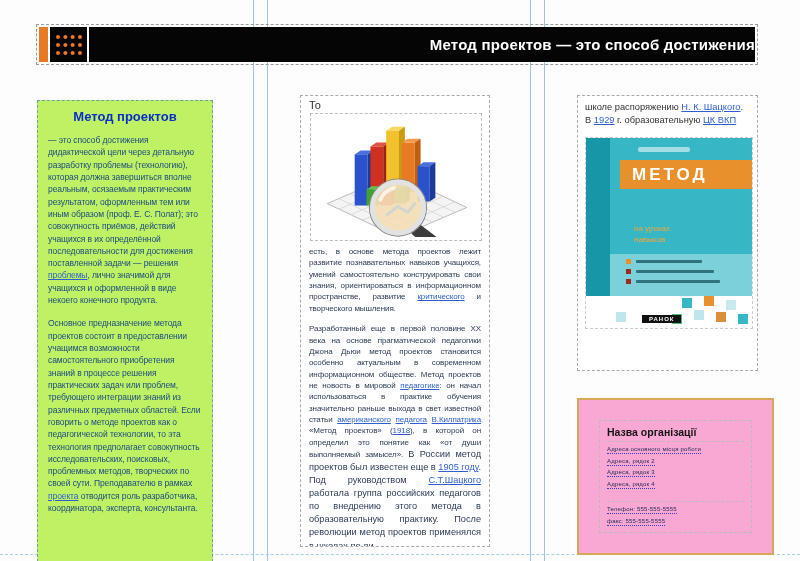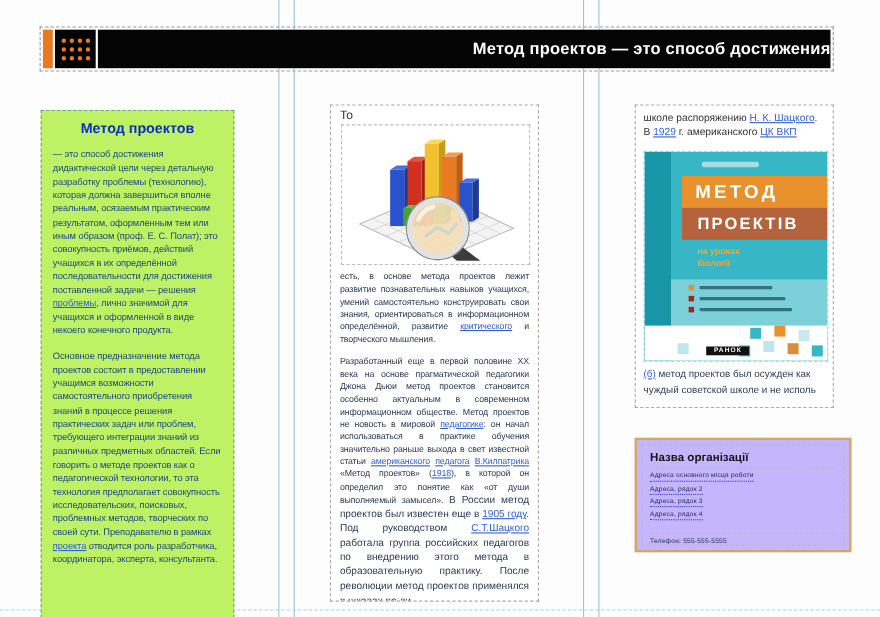--- a/index.html
+++ b/index.html
@@ -46,33 +46,33 @@
   .right-intro{font-size:9.3px;line-height:1.45;color:#333;}
   .book-frame{position:absolute;left:7px;top:41px;width:166px;height:190px;border:1px dashed #cccccc;}
   .cover{position:relative;width:100%;height:100%;background:#37B7C5;overflow:hidden;}
   .cover-stripe{position:absolute;left:0;top:0;width:24px;height:100%;background:#1696A6;}
   .cover-author{position:absolute;left:52px;top:9px;width:52px;height:5px;
     background:rgba(255,255,255,.55);border-radius:2px;}
   .band{position:absolute;left:34px;right:0;height:29px;display:flex;align-items:center;
     padding-left:14px;color:#fff;font-weight:bold;}
   .band-orange{top:22px;background:#E8912C;font-size:17px;letter-spacing:3px;padding-left:12px;}
   .band-brown{top:51px;background:#B5633C;font-size:15px;letter-spacing:2px;}
-  .cover-subtitle{position:absolute;left:48px;top:86px;color:#F0A63C;font-size:8px;line-height:1.35;font-weight:bold;}
+  .cover-subtitle{position:absolute;left:48px;top:86px;color:#F0A63C;font-size:8px;line-height:1.35;}
   .cover-bullets{position:absolute;left:24px;right:0;top:116px;height:44px;background:rgba(255,255,255,.35);}
   .bullet-row{display:flex;align-items:center;gap:5px;margin:5px 0 0 16px;}
   .bullet-sq{width:5px;height:5px;flex:none;}
   .bullet-line{height:3px;background:#1d5a66;opacity:.8;border-radius:1px;}
   .cover-mosaic{position:absolute;left:0;right:0;bottom:0;height:32px;background:#ffffff;}
   .msq{position:absolute;width:10px;height:10px;}
   .ranok{position:absolute;left:56px;bottom:5px;background:#111;color:#fff;font-size:6px;
     font-weight:bold;padding:1px 7px;letter-spacing:1px;}
   .book-caption{position:absolute;left:7px;right:5px;top:238px;font-size:9px;line-height:1.5;color:#2b3b55;}
   
-  .org-box{position:absolute;left:577px;top:398px;width:197px;height:104px;z-index:2;
-    border:2px solid #D9A758;background:#c4b5fd;box-sizing:border-box;padding:4px;}
+  .org-box{position:absolute;left:577px;top:398px;width:197px;height:157px;z-index:2;
+    border:2px solid #D9A758;background:#f9a8d4;box-sizing:border-box;padding:20px;}
   .org-inner{border:1px dashed #bbbbbb;height:100%;box-sizing:border-box;padding:4px 7px;overflow:hidden;}
   .org-name{font-size:10.5px;font-weight:bold;color:#151515;margin:1px 0 2px;}
   .org-sep{border-top:1px dashed #bbbbbb;margin:3px 0 4px;}
   .tiny-line{font-size:6px;color:#1c2a55;width:fit-content;
     border-bottom:1px dotted #3a3ad0;margin:0 0 3.5px;padding-bottom:1px;letter-spacing:.2px;}
   .org-contacts .tiny-line{margin-bottom:4.5px;}
 </style>
 </head>
 <body>
 
@@ -165,36 +165,35 @@
       <g>
         <rect x="100" y="106" width="36" height="13" rx="6.5" fill="#3c3c3c" transform="rotate(37 100 106)"></rect>
         <circle cx="82" cy="92" r="29" fill="none" stroke="#8a8a8a" stroke-width="1.2"></circle>
         <circle cx="82" cy="92" r="26" fill="#f3ddb5" fill-opacity="0.92" stroke="#e2e2e2" stroke-width="5"></circle>
         <path d="M64,84 a22,22 0 0 1 14,-12" stroke="#ffffff" stroke-width="4" fill="none" stroke-linecap="round" opacity="0.7"></path>
         <path d="M70,100 l12,-9 10,6 8,-10" stroke="#b9cfe0" stroke-width="3" fill="none" opacity="0.6"></path>
       </g>
     </svg>
   </div>
   <div class="mid-text">
-    <p><span>есть, в основе метода проектов лежит развитие познавательных навыков учащихся, умений самостоятельно конструировать свои знания, ориентироваться в информационном определённой, развитие </span><a href="#" class="lnk">критического</a><span> и творческого мышления.</span></p>
+    <p><span>есть, в основе метода проектов лежит развитие познавательных навыков учащихся, умений самостоятельно конструировать свои знания, ориентироваться в информационном пространстве, развитие </span><a href="#" class="lnk">критического</a><span> и творческого мышления.</span></p>
     <p><span>Разработанный еще в первой половине XX века на основе прагматической педагогики Джона Дьюи метод проектов становится особенно актуальным в современном информационном обществе. Метод проектов не новость в мировой </span><a href="#" class="lnk">педагогике</a><span>: он начал использоваться в практике обучения значительно раньше выхода в свет известной статьи </span><a href="#" class="lnk">американского</a><span> </span><a href="#" class="lnk">педагога</a><span> </span><a href="#" class="lnk">В.Килпатрика</a><span> «Метод проектов» (</span><a href="#" class="lnk">1918</a><span>), в которой он определил это понятие как «от души выполняемый замысел». </span><span class="big">В России метод проектов был известен еще в </span><a href="#" class="lnk big">1905 году</a><span class="big">. Под руководством </span><a href="#" class="lnk big">С.Т.Шацкого</a><span class="big"> работала группа российских педагогов по внедрению этого метода в образовательную практику. После революции метод проектов применялся в школах по ли-</span></p>
   </div>
 </div>
 
 <div class="right-box">
-  <div class="right-intro"><span>школе распоряжению </span><a href="#" class="lnk">Н. К. Шацкого</a><span>. В </span><a href="#" class="lnk">1929</a><span> г. американского </span><a href="#" class="lnk">ЦК ВКП</a></div>
+  <div class="right-intro"><span>школе распоряжению </span><a href="#" class="lnk">Н. К. Шацкого</a><span>. В </span><a href="#" class="lnk">1929</a><span> г. образовательную </span><a href="#" class="lnk">ЦК ВКП</a></div>
   <div class="book-frame">
     <div class="cover">
       <div class="cover-stripe"></div>
       <div class="cover-author"></div>
       <div class="band band-orange">МЕТОД</div>
-      <div class="band band-brown">ПРОЕКТІВ</div>
       <div class="cover-subtitle">
         <div>на уроках</div>
-        <div>біології</div>
+        <div>навыков</div>
       </div>
       <div class="cover-bullets">
         <div class="bullet-row">
             <span class="bullet-sq" style="background:#E8912C"></span>
             <span class="bullet-line" style="width:66px"></span>
           </div>
         <div class="bullet-row">
             <span class="bullet-sq" style="background:#9c2a20"></span>
             <span class="bullet-line" style="width:78px"></span>
           </div>
@@ -209,21 +208,20 @@
         <span class="msq" style="left:140px;top:4px;background:#c8e9ed"></span>
         <span class="msq" style="left:108px;top:14px;background:#bfe6ea"></span>
         <span class="msq" style="left:130px;top:16px;background:#d98f3a"></span>
         <span class="msq" style="left:152px;top:18px;background:#37B7C5"></span>
         <span class="msq" style="left:86px;top:18px;background:#56b87a"></span>
         <span class="msq" style="left:30px;top:16px;background:#bfe6ea"></span>
       </div>
       <div class="ranok">РАНОК</div>
     </div>
   </div>
-  <div class="book-caption"><a href="#" class="lnk">(б)</a><span> метод проектов был осужден как чуждый советской школе и не исполь</span></div>
 </div>
 
 <div class="org-box">
   <div class="org-inner">
     <div class="org-name">Назва організації</div>
     <div class="org-sep"></div>
     <div>
       <div class="tiny-line">Адреса основного місця роботи</div>
       <div class="tiny-line">Адреса, рядок 2</div>
       <div class="tiny-line">Адреса, рядок 3</div>

